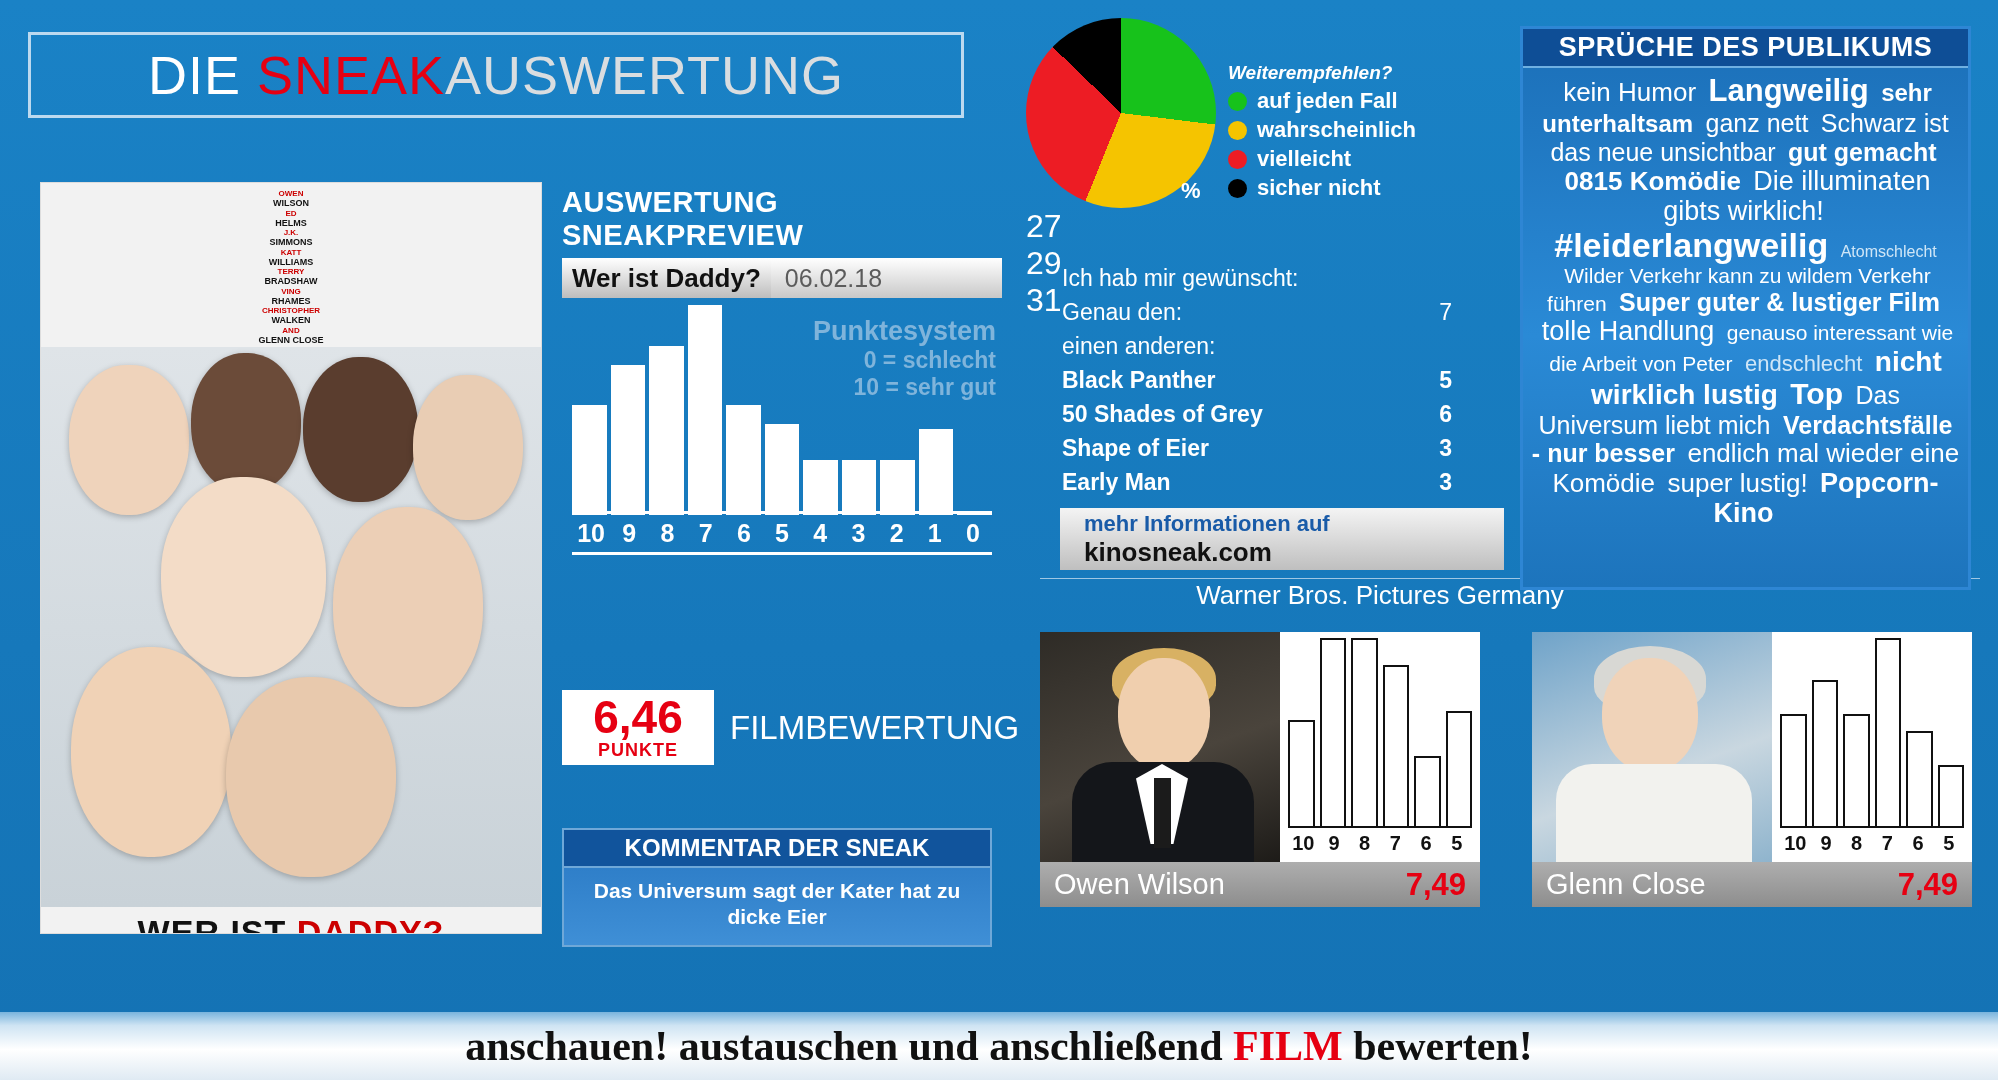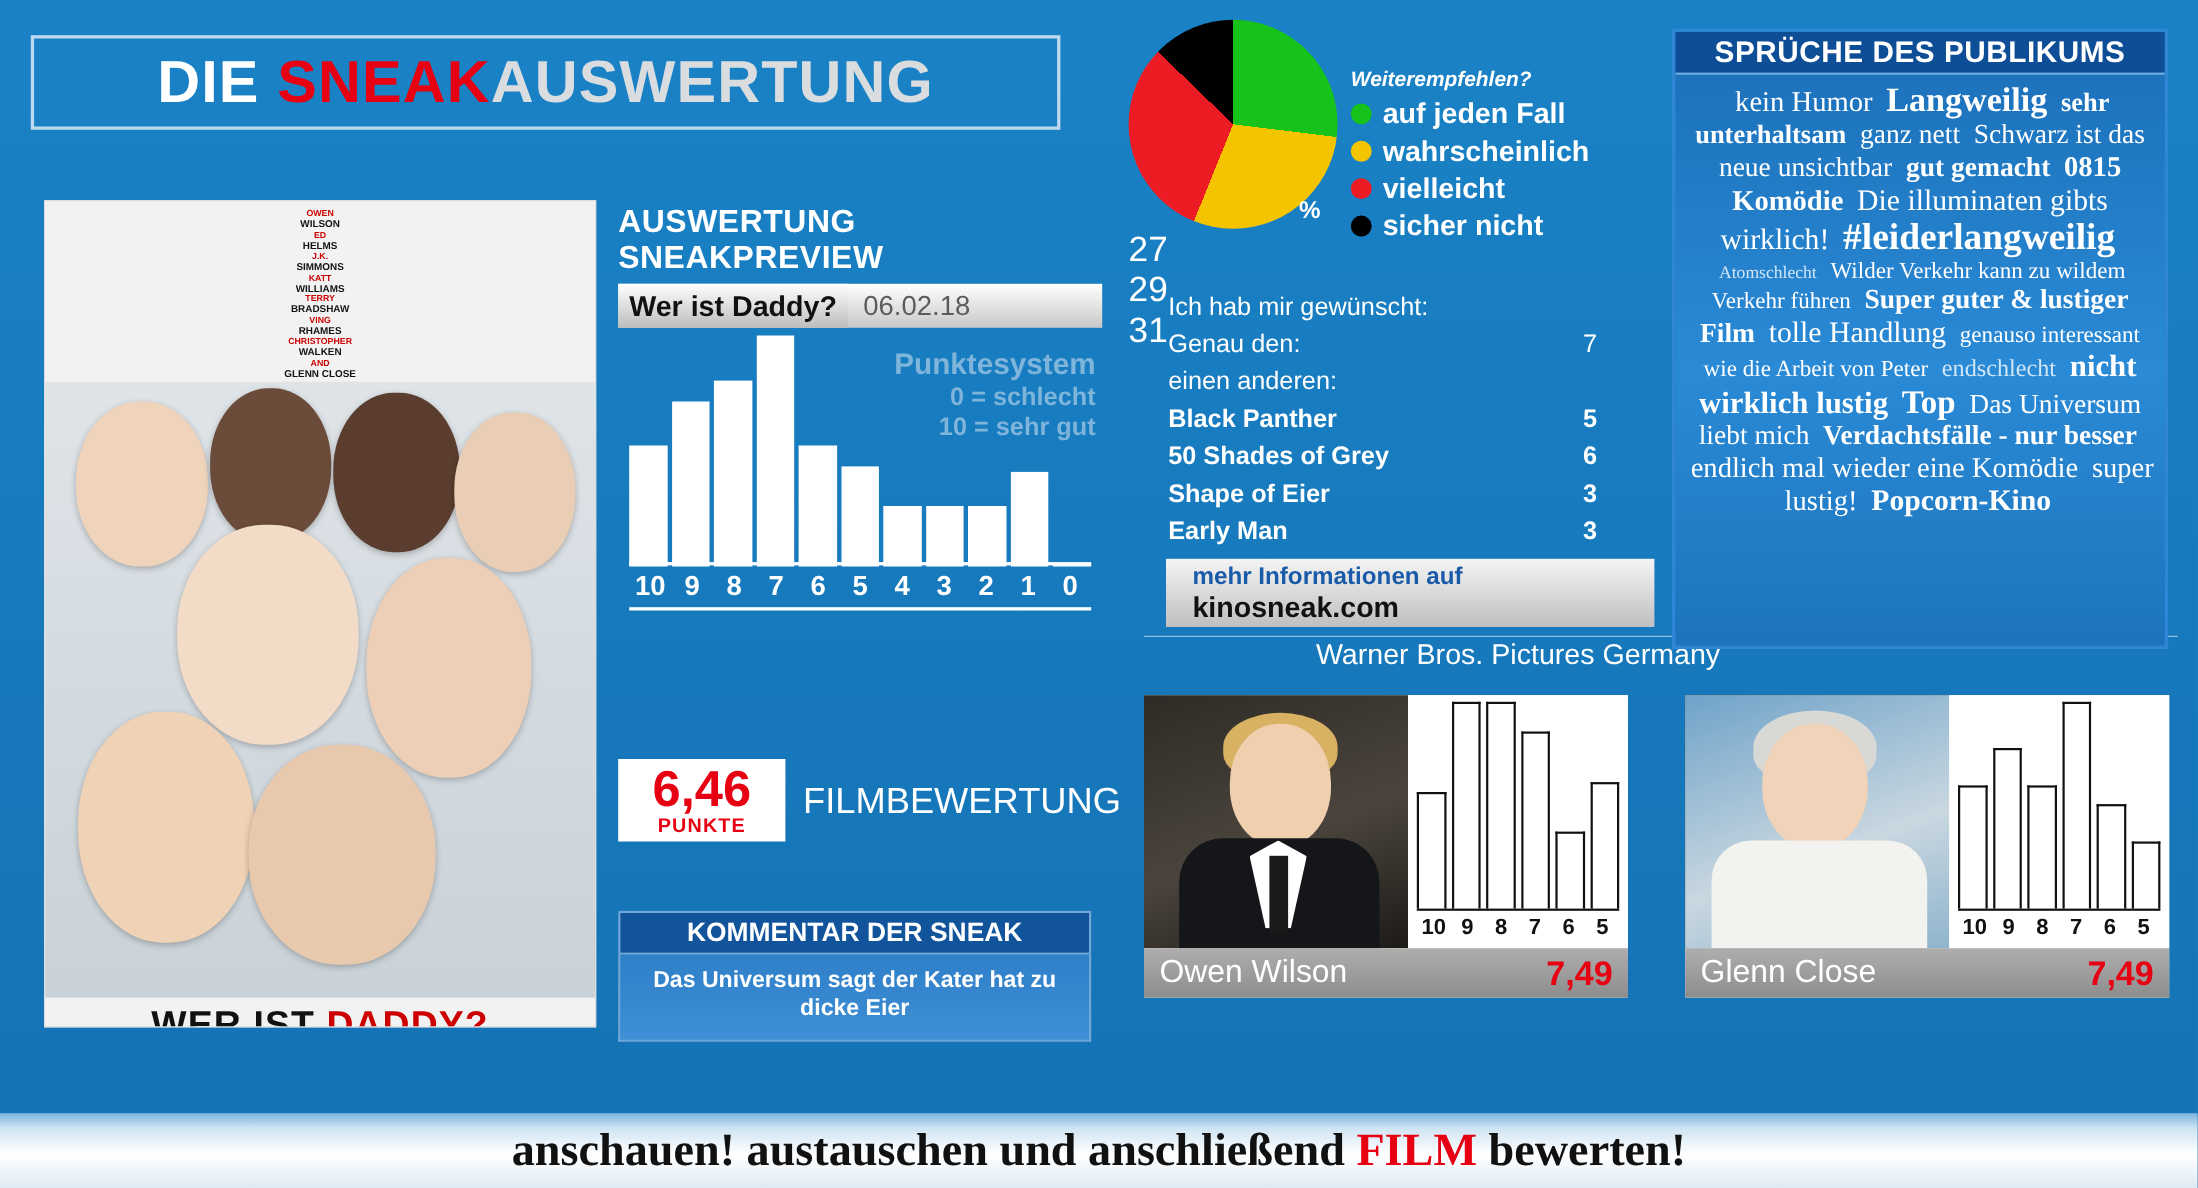--- a/index.html
+++ b/index.html
@@ -11,21 +11,21 @@
     position:relative;
   }
   .page{position:absolute;inset:0;background:linear-gradient(180deg,#1a82c6 0%,#1678bb 60%,#1472b4 100%);}
 
   
   .title-box{
     position:absolute;left:28px;top:32px;width:930px;height:80px;
     border:3px solid #bcd9ef;display:flex;align-items:center;justify-content:center;
   }
   .title-box .t{
-    font-size:54px;font-weight:bold;letter-spacing:1px;white-space:nowrap;
+    font-size:54px;font-weight:normal;letter-spacing:1px;white-space:nowrap;
   }
   .t .w1{color:#ffffff;}
   .t .w2{color:#e60012;}
   .t .w3{color:#d9dde0;}
 
   
   .poster{
     position:absolute;left:40px;top:182px;width:500px;height:750px;
     background:#f2f2f2;border:1px solid #ddd;overflow:hidden;
   }
@@ -109,21 +109,21 @@
   }
   .lab-green{left:110px;top:52px;font-size:32px;color:#fff;}
   .lab-yellow{left:102px;top:120px;font-size:32px;color:#fff;}
   .lab-red{left:22px;top:82px;font-size:32px;color:#fff;}
   .pct{position:absolute;left:155px;top:160px;font-size:22px;font-weight:bold;color:#fff;}
 
   .legend{position:absolute;left:1228px;top:62px;}
   .legend .q{font-size:19px;font-style:italic;font-weight:bold;color:#fff;margin-bottom:4px;}
   .legend .row{display:flex;align-items:center;gap:10px;margin:3px 0;}
   .legend .dot{width:19px;height:19px;border-radius:50%;display:inline-block;}
-  .legend .txt{font-size:26px;font-weight:bold;color:#fff;}
+  .legend .txt{font-size:22px;font-weight:bold;color:#fff;}
 
   
   .wish{position:absolute;left:1062px;top:242px;width:390px;margin-top:16px;}
   .wish .l{font-size:23px;margin:7px 0;display:flex;justify-content:space-between;}
   .wish .l.plain{font-weight:normal;}
   .wish .l.bold{font-weight:bold;}
 
   .more{
     position:absolute;left:1060px;top:508px;width:420px;height:62px;
     background:linear-gradient(180deg,#f4f4f4,#bfbfbf);display:flex;flex-direction:column;
@@ -139,21 +139,21 @@
   .sprueche{
     position:absolute;left:1520px;top:26px;width:445px;height:558px;
     border:3px solid #2e86d4;background:linear-gradient(180deg,#1b6fb8,#2a8ad6 55%,#1d74bc);
     overflow:hidden;
   }
   .sprueche .hd{
     background:#0e4e96;border-bottom:2px solid #6fb0e2;text-align:center;
     font-size:27px;font-weight:bold;padding:3px 0;letter-spacing:.5px;
   }
   .cloud{padding:6px 8px;text-align:center;line-height:1.12;}
-  .cloud span{display:inline;margin:0 4px;font-family:Liberation Serif, serif;}
+  .cloud span{display:inline;margin:0 4px;}
 
   
   .actor{position:absolute;width:440px;height:275px;background:#fff;}
   .actor.a1{left:1040px;top:632px;}
   .actor.a2{left:1532px;top:632px;}
   .actor .photo{position:absolute;left:0;top:0;width:240px;height:230px;overflow:hidden;background:#7d7a70;}
   .actor .ph-bg{position:absolute;inset:0;}
   .a1 .ph-bg{background:linear-gradient(160deg,#2e2b26,#4a443c 55%,#1d1b18);}
   .a2 .ph-bg{background:linear-gradient(160deg,#6fa3c9,#c9d7e0 60%,#8fb4cd);}
   .actor .head{position:absolute;border-radius:48%;}

